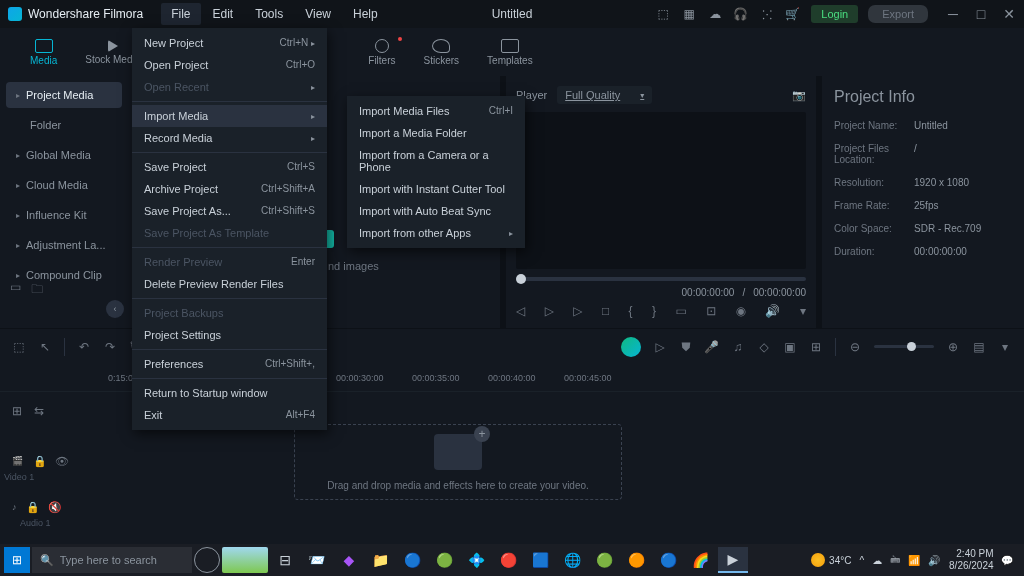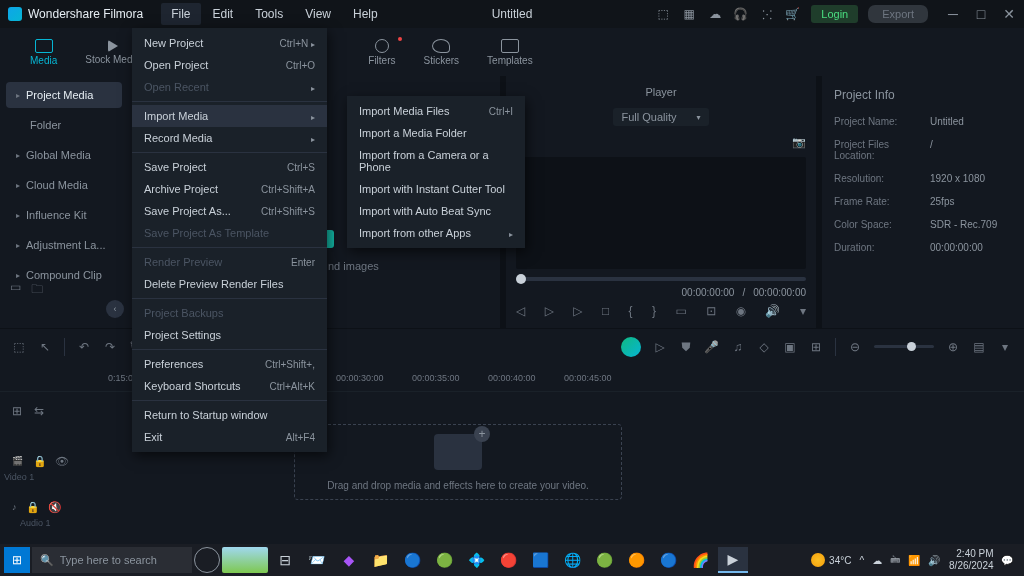--- a/index.html
+++ b/index.html
@@ -26,47 +26,47 @@
 .tool-icon.play { border: none; width: 0; height: 0; border-left: 10px solid currentColor; border-top: 6px solid transparent; border-bottom: 6px solid transparent; }
 .tool-icon.circle { border-radius: 50%; width: 14px; height: 14px; }
 
 .main { display: flex; height: 252px; }
 .sidebar { width: 128px; background: #131820; padding: 6px; display: flex; flex-direction: column; gap: 4px; }
 .sb-item { padding: 7px 10px; color: #8b949e; border-radius: 4px; display: flex; align-items: center; gap: 6px; font-size: 11px; }
 .sb-item.active { background: #2a3240; color: #e6edf3; }
 .chev { font-size: 8px; color: #6e7681; }
 
 .dropdown { position: absolute; top: 28px; left: 132px; width: 195px; background: #1a2129; box-shadow: 2px 4px 12px rgba(0,0,0,0.6); z-index: 100; padding: 4px 0; }
-.dd-item { padding: 5px 12px; display: flex; justify-content: space-between; align-items: center; font-size: 11px; color: #c9d1d9; }
+.dd-item { padding: 5px 12px; display: flex; justify-content: space-between; font-size: 11px; color: #c9d1d9; }
 .dd-item.disabled { color: #4b5563; }
 .dd-item.hover { background: #2a3240; }
 .dd-sep { height: 1px; background: #2a3240; margin: 3px 0; }
 .dd-short { color: #8b949e; font-size: 10px; }
 .dd-arrow { font-size: 8px; color: #8b949e; }
 
 .submenu { position: absolute; top: 96px; left: 347px; width: 178px; background: #1a2129; box-shadow: 2px 4px 12px rgba(0,0,0,0.6); z-index: 101; padding: 4px 0; }
 
 .media-area { flex: 1; background: #131820; position: relative; }
 .media-top { position: absolute; top: 58px; right: 8px; display: flex; gap: 10px; color: #8b949e; }
 .media-hint { position: absolute; top: 184px; left: 200px; font-size: 11px; color: #6e7681; }
 
 .player { width: 310px; background: #131820; margin-left: 6px; padding: 10px; display: flex; flex-direction: column; }
-.player-head { display: flex; align-items: center; gap: 10px; font-size: 11px; color: #8b949e; flex-direction: column; }
-.player-select { background: #1a2129; padding: 3px 8px; border-radius: 3px; display: flex; align-items: center; gap: 20px; }
+.player-head { display: flex; align-items: center; gap: 10px; font-size: 11px; color: #8b949e; }
+.player-select { background: #1a2129; padding: 3px 8px; border-radius: 3px; display: flex; align-items: center; gap: 20px; text-decoration: underline; }
 .player-view { flex: 1; background: #0d1117; margin: 8px 0; border-radius: 2px; }
 .player-seek { height: 4px; background: #2a3240; border-radius: 2px; position: relative; margin-bottom: 6px; }
 .player-seek::before { content: ''; position: absolute; left: 0; top: -3px; width: 10px; height: 10px; background: #c9d1d9; border-radius: 50%; }
 .player-time { display: flex; justify-content: flex-end; gap: 8px; font-size: 10px; color: #8b949e; margin-bottom: 6px; }
 .player-ctrls { display: flex; justify-content: space-between; align-items: center; color: #6e7681; font-size: 12px; }
 .player-ctrls span { cursor: pointer; }
 
 .props { width: 202px; background: #131820; margin-left: 6px; padding: 12px; }
-.props-title { font-size: 12px; color: #8b949e; margin-bottom: 14px; }
+.props-title { font-size: 16px; color: #8b949e; margin-bottom: 14px; }
 .prop-row { display: flex; font-size: 10px; color: #6e7681; margin-bottom: 12px; }
-.prop-label { width: 96px; }
+.prop-label { width: 80px; }
 .prop-val { color: #8b949e; }
 
 .timeline-bar { height: 36px; background: #131820; border-top: 1px solid #0d1117; display: flex; align-items: center; padding: 0 12px; gap: 12px; color: #6e7681; }
 .tl-icon { width: 14px; height: 14px; display: flex; align-items: center; justify-content: center; font-size: 12px; }
 .tl-sep { width: 1px; height: 18px; background: #2a3240; }
 .tl-time { font-family: monospace; font-size: 11px; color: #8b949e; margin-left: 4px; }
 .tl-ai { width: 20px; height: 20px; background: linear-gradient(135deg, #10b981, #06b6d4); border-radius: 50%; }
 .zoom-track { width: 60px; height: 3px; background: #2a3240; border-radius: 2px; position: relative; }
 .zoom-track::after { content: ''; position: absolute; right: 18px; top: -3px; width: 9px; height: 9px; background: #c9d1d9; border-radius: 50%; }
 
@@ -382,24 +382,20 @@
     </div>
     <div class="dd-item">
       <span>Project Settings</span>
       <span class="dd-short"></span>
     </div>
     <div class="dd-sep"></div>
     <div class="dd-item">
       <span>Preferences</span>
       <span class="dd-short">Ctrl+Shift+,</span>
     </div>
-    <div class="dd-item">
-      <span>Keyboard Shortcuts</span>
-      <span class="dd-short">Ctrl+Alt+K</span>
-    </div>
     <div class="dd-sep"></div>
     <div class="dd-item">
       <span>Return to Startup window</span>
       <span class="dd-short"></span>
     </div>
     <div class="dd-item">
       <span>Exit</span>
       <span class="dd-short">Alt+F4</span>
     </div>
   </div>

